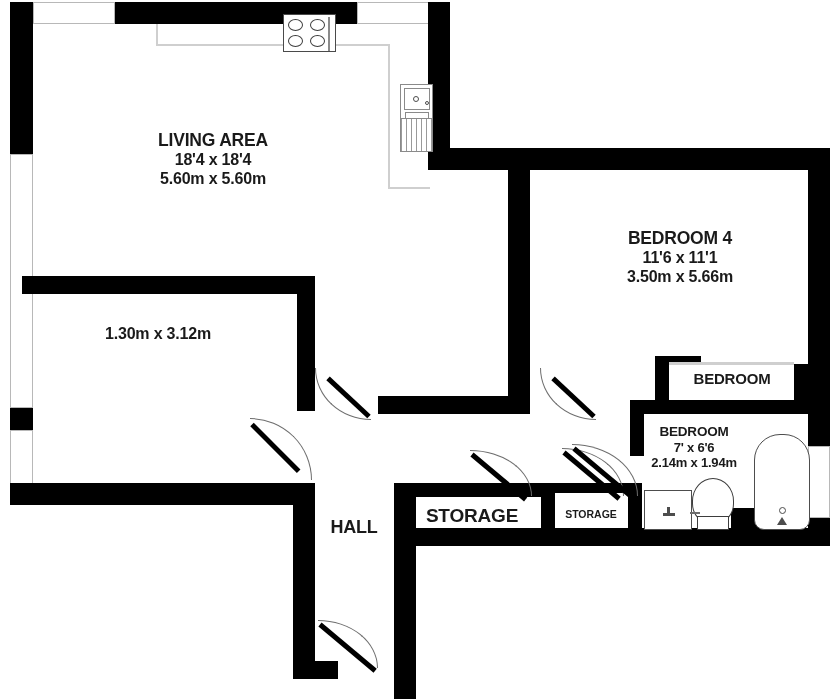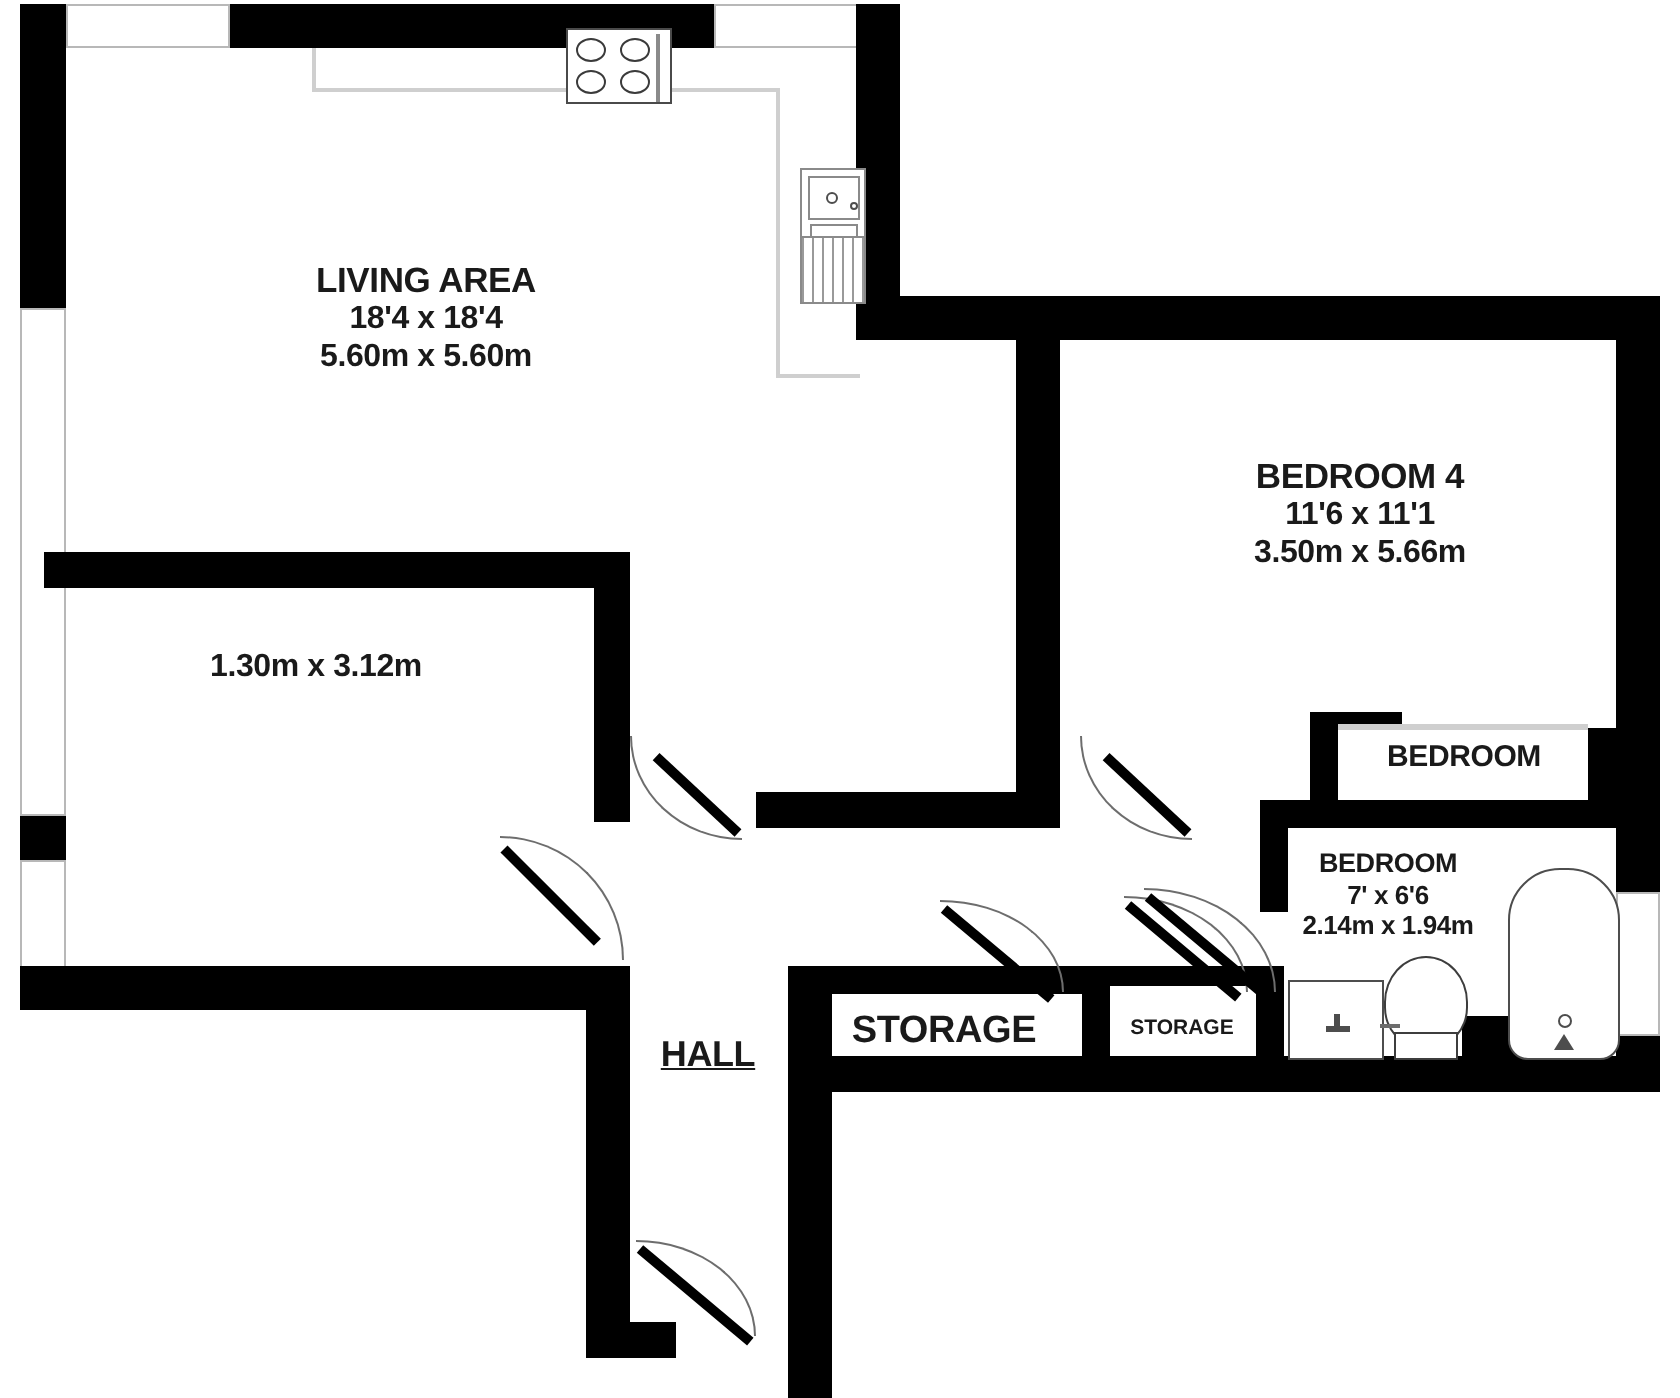--- a/index.html
+++ b/index.html
@@ -40,21 +40,21 @@
     white-space: nowrap;
     line-height: 1.18;
     letter-spacing: -0.2px;
   }
   .label .ln { display: block; }
   .room-name { font-size: 17px; }
   .room-dims { font-size: 16px; }
   .label-lg .room-name { font-size: 17.5px; }
   .label-sm { font-size: 13px; }
   .label-xs { font-size: 10.5px; letter-spacing: 0px; }
-  .label-hall { font-size: 18px; text-decoration: underline; }
+  .label-hall { font-size: 18px; }
   .label-wardrobe { font-size: 15px; }
   .label-bathroom .room-name { font-size: 13.5px; }
   .label-bathroom .room-dims { font-size: 13px; }
 
   
   .door { position: absolute; }
   .door .arc {
     position: absolute;
     inset: 0;
     border: 1.4px solid #6d6d6d;

